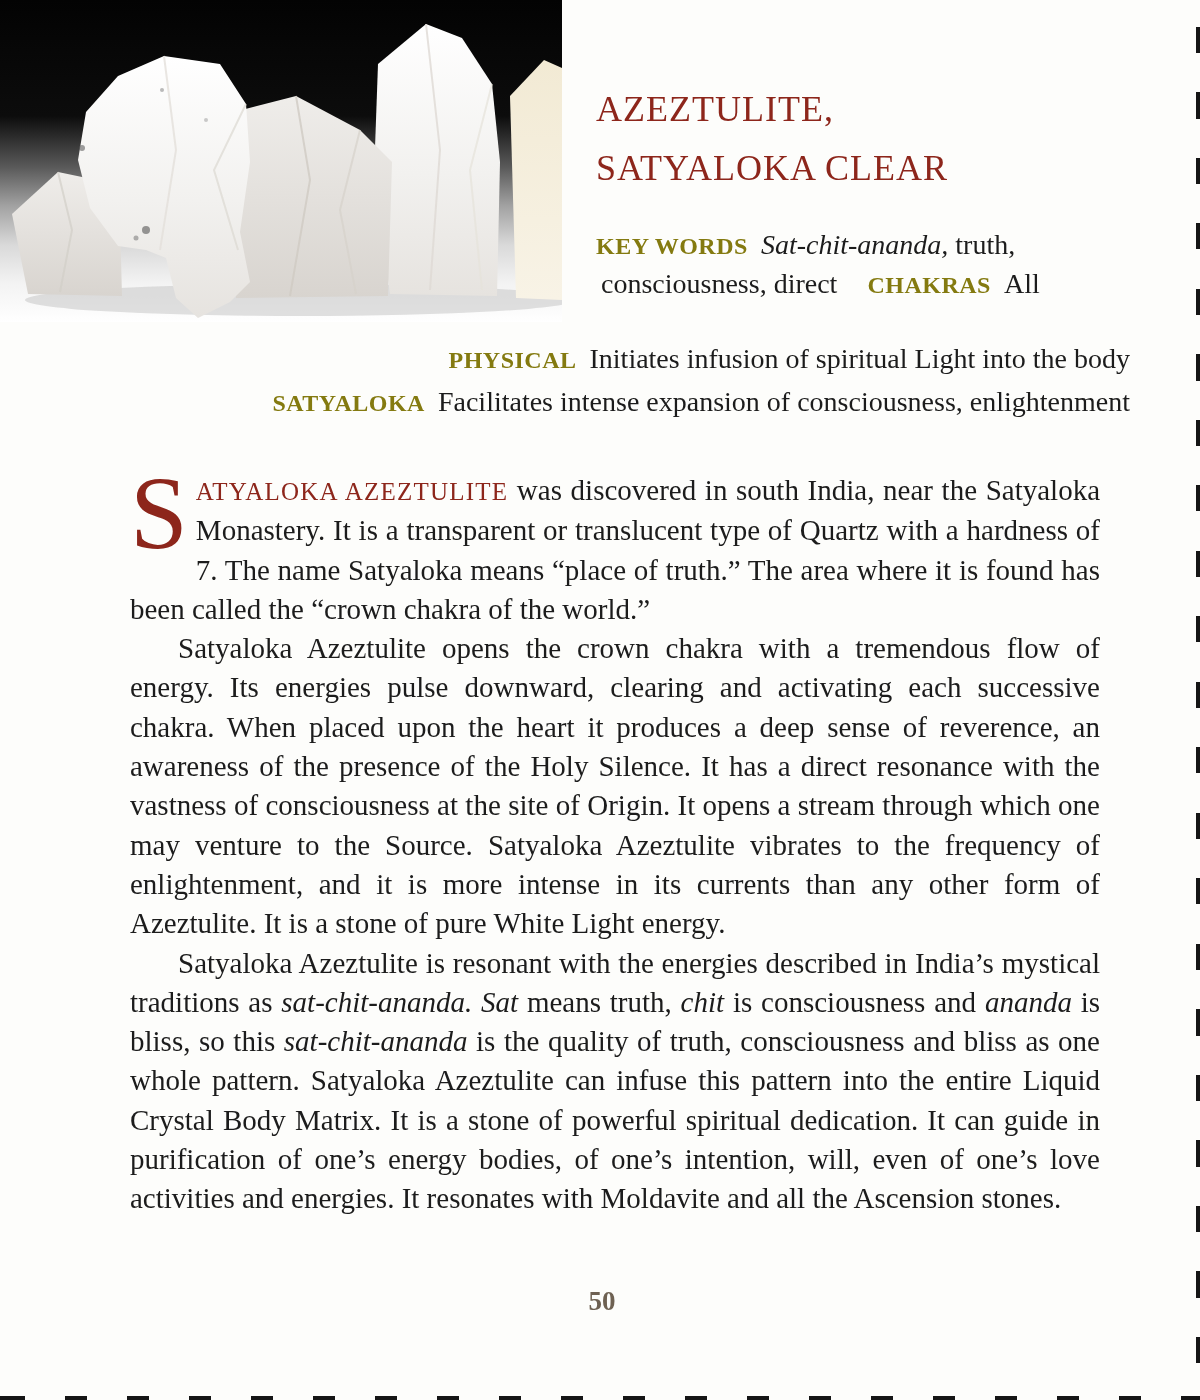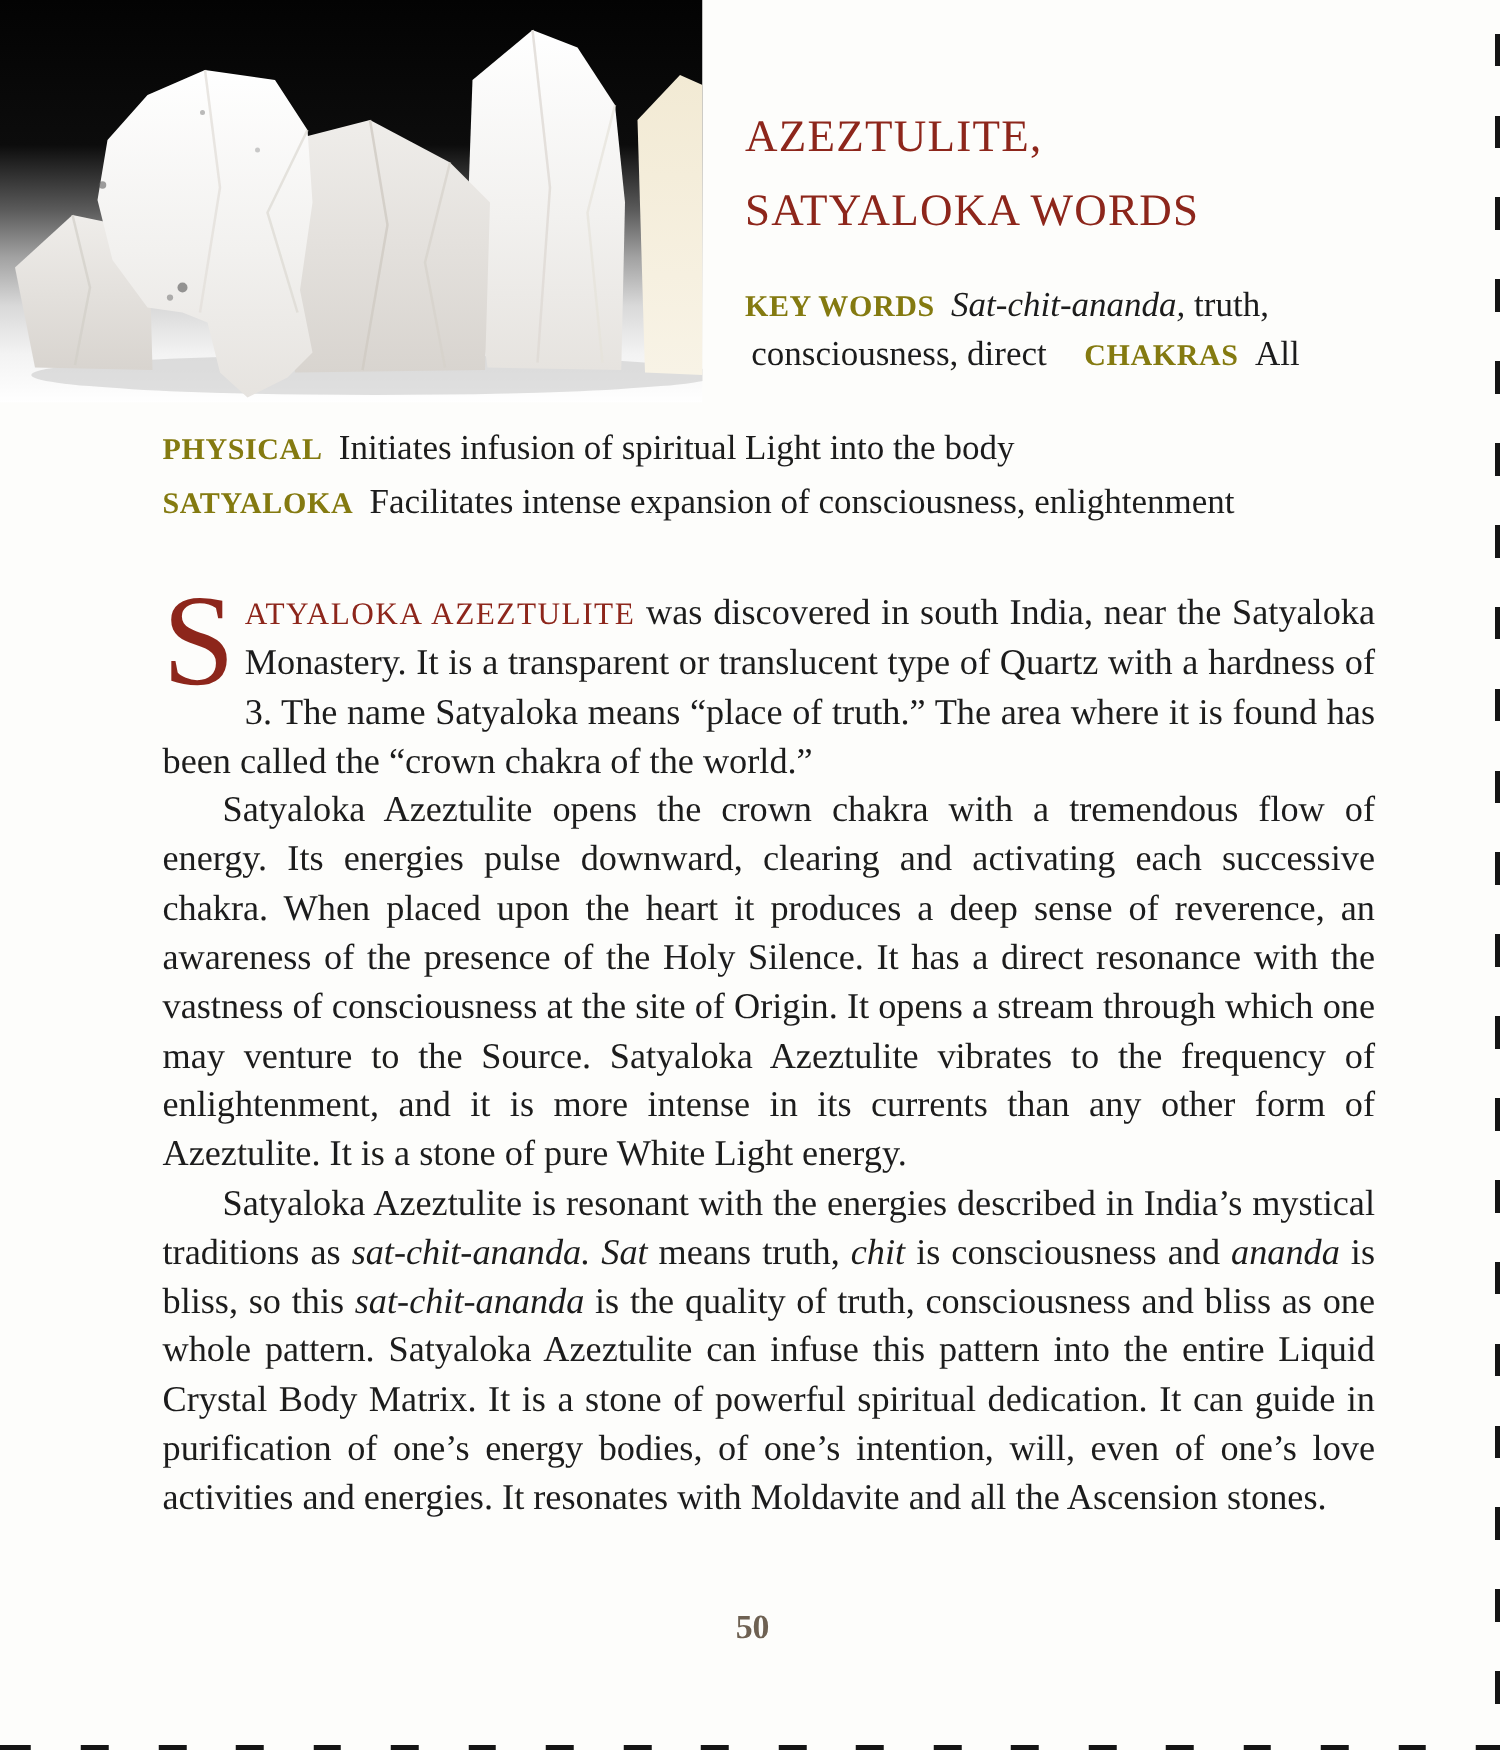--- a/index.html
+++ b/index.html
@@ -45,21 +45,21 @@
     font-size:24px;
     letter-spacing:.5px;
     margin-right:13px;
   }
   .gap{display:inline-block;width:30px;}
   
   .attrs{
     position:absolute;left:130px;top:338px;width:1000px;
     font-size:28px;line-height:41px;
   }
-  .attrs .aline{white-space:nowrap;}
+  .attrs .aline{white-space:nowrap;text-align:right;}
   
   .body{
     position:absolute;left:130px;top:471px;width:970px;
     font-size:29px;line-height:39.3px;
     text-align:justify;
     hyphens:auto;-webkit-hyphens:auto;
   }
   .body p{margin:0;}
   .body p.indent{text-indent:48px;}
   .dropcap{
@@ -150,21 +150,21 @@
       <circle cx="82" cy="148" r="3" fill="#5f5f5f" opacity="0.6"></circle>
       <circle cx="146" cy="230" r="4" fill="#555555" opacity="0.6"></circle>
       <circle cx="136" cy="238" r="2.5" fill="#6a6a6a" opacity="0.5"></circle>
       <circle cx="162" cy="90" r="2" fill="#777777" opacity="0.5"></circle>
       <circle cx="206" cy="120" r="2" fill="#808080" opacity="0.4"></circle>
     </svg>
   </div>
 
   <h1 class="title">
     <span class="tl">AZEZTULITE,</span>
-    <span class="tl">SATYALOKA WORDS</span>
+    <span class="tl">SATYALOKA CLEAR</span>
   </h1>
 
   <div class="keyblock">
     <div class="kline">
       <span class="lbl">KEY WORDS</span><i>Sat-chit-ananda,</i>
       <span>truth,</span>
     </div>
     <div class="kline pad">
       <span>consciousness, direct</span><span class="gap"></span><span class="lbl">CHAKRAS</span><span>All</span>
     </div>
@@ -174,21 +174,21 @@
     <div class="aline">
       <span class="lbl">PHYSICAL</span><span>Initiates infusion of spiritual Light into the body</span>
     </div>
     <div class="aline">
       <span class="lbl">SATYALOKA</span><span>Facilitates intense expansion of consciousness, enlightenment</span>
     </div>
   </div>
 
   <div class="body">
     <p><span class="dropcap">S</span><span class="smallcaps">ATYALOKA AZEZTULITE</span>
-      <span>was discovered in south India, near the Satyaloka Monastery. It is a transparent or translucent type of Quartz with a hardness of 3. The name Satyaloka means “place of truth.” The area where it is found has been called the “crown chakra of the world.”</span></p>
+      <span>was discovered in south India, near the Satyaloka Monastery. It is a transparent or translucent type of Quartz with a hardness of 7. The name Satyaloka means “place of truth.” The area where it is found has been called the “crown chakra of the world.”</span></p>
     <p class="indent">Satyaloka Azeztulite opens the crown chakra with a tremendous flow of energy. Its energies pulse downward, clearing and activating each successive chakra. When placed upon the heart it produces a deep sense of reverence, an awareness of the presence of the Holy Silence. It has a direct resonance with the vastness of consciousness at the site of Origin. It opens a stream through which one may venture to the Source. Satyaloka Azeztulite vibrates to the frequency of enlightenment, and it is more intense in its currents than any other form of Azeztulite. It is a stone of pure White Light energy.</p>
     <p class="indent">Satyaloka Azeztulite is resonant with the energies described in India’s mystical traditions as <i>sat-chit-ananda. Sat</i> means truth, <i>chit</i> is consciousness and <i>ananda</i> is bliss, so this <i>sat-chit-ananda</i> is the quality of truth, consciousness and bliss as one whole pattern. Satyaloka Azeztulite can infuse this pattern into the entire Liquid Crystal Body Matrix. It is a stone of powerful spiritual dedication. It can guide in purification of one’s energy bodies, of one’s intention, will, even of one’s love activities and energies. It resonates with Moldavite and all the Ascension stones.</p>
   </div>
 
   <div class="pagenum">50</div>
 
   <div class="right-marks"></div>
   <div class="bottom-marks"></div>
 
 </div>

